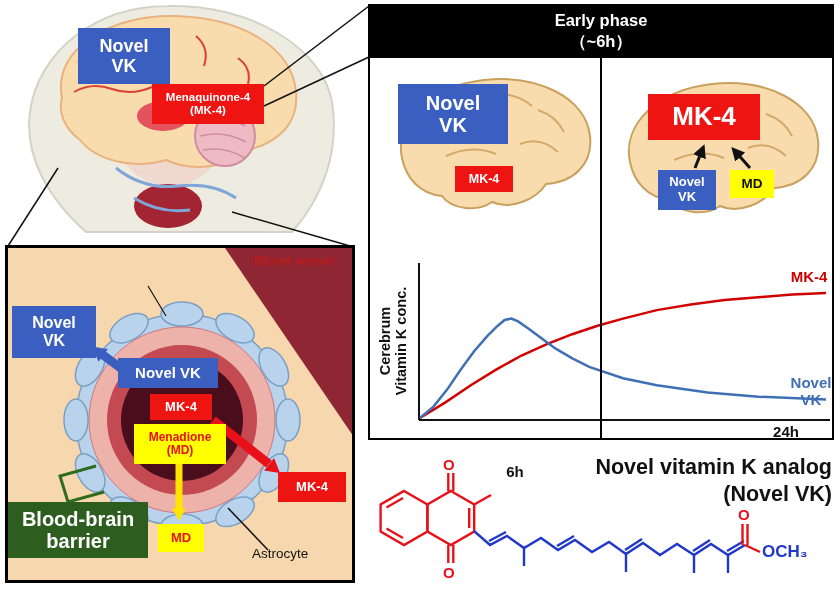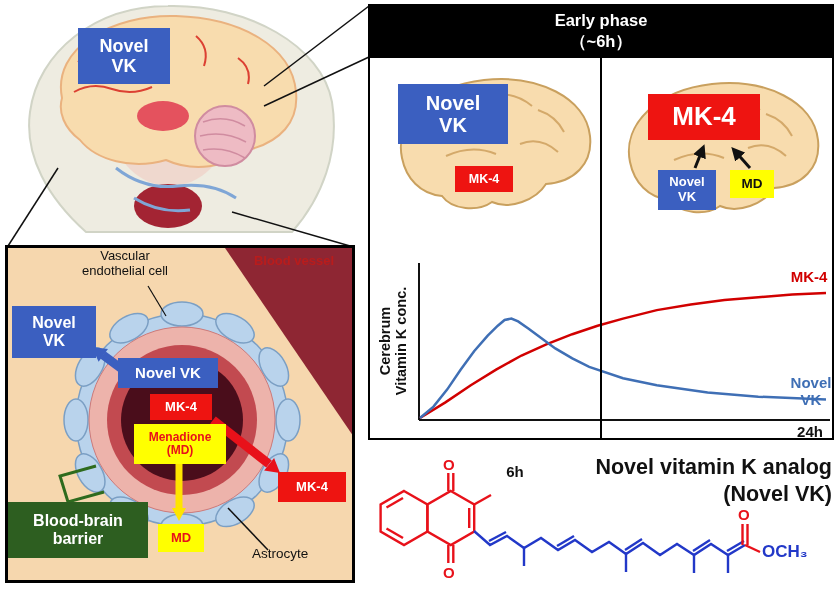--- a/index.html
+++ b/index.html
@@ -171,48 +171,48 @@
 <div class="bbb-border" style="left:5px; top:245px; width:350px; height:338px;"></div>
 <div class="panel-border" style="left:368px; top:4px; width:466px; height:436px;"></div>
 <div class="phase-header" style="left:368px; top:4px; width:466px; height:54px;">
   <div class="phase-cell">Early phase
 （~6h）</div>
 </div>
 <div class="divider" style="left:600px; top:58px; width:2px; height:382px;"></div>
 
 <div class="box blue" style="left:78px; top:28px; width:92px; height:56px; font-size:18px;">Novel
 VK</div>
-
-<div class="label" style="left:55px; top:248px; width:140px; text-align:center; font-size:13px;">Vascular
-endothelial cell</div>
+<div class="box redbx" style="left:152px; top:84px; width:112px; height:40px; font-size:11.5px;">Menaquinone-4
+(MK-4)</div>
+
 <div class="label" style="left:238px; top:253px; width:112px; text-align:center; font-size:13px; font-weight:bold; color:#b91c1c;">Blood vessel</div>
 <div class="box blue" style="left:12px; top:306px; width:84px; height:52px; font-size:16px;">Novel
 VK</div>
 <div class="box blue" style="left:118px; top:358px; width:100px; height:30px; font-size:15px;">Novel VK</div>
 <div class="box redbx" style="left:150px; top:394px; width:62px; height:26px; font-size:13px;">MK-4</div>
 <div class="box yellow" style="left:134px; top:424px; width:92px; height:40px; font-size:12px;">Menadione
 (MD)</div>
 <div class="box redbx" style="left:278px; top:472px; width:68px; height:30px; font-size:13px;">MK-4</div>
 <div class="box yellow" style="left:158px; top:524px; width:46px; height:28px; font-size:13px;">MD</div>
-<div class="box greenbx" style="left:8px; top:502px; width:140px; height:56px; font-size:16px;">Blood-brain
+<div class="box greenbx" style="left:8px; top:502px; width:140px; height:56px; font-size:20px;">Blood-brain
 barrier</div>
 <div class="label" style="left:252px; top:546px; font-size:13.5px;">Astrocyte</div>
 
 <div class="box blue" style="left:398px; top:84px; width:110px; height:60px; font-size:20px;">Novel
 VK</div>
 <div class="box redbx" style="left:455px; top:166px; width:58px; height:26px; font-size:12.5px;">MK-4</div>
 <div class="box redbx" style="left:648px; top:94px; width:112px; height:46px; font-size:26px;">MK-4</div>
 <div class="box blue" style="left:658px; top:170px; width:58px; height:40px; font-size:13px;">Novel
 VK</div>
 <div class="box yellow-blk" style="left:730px; top:170px; width:44px; height:28px; font-size:13.5px;">MD</div>
 
 <div class="label" style="left:313px; top:320px; width:160px; height:42px; display:flex; align-items:center; justify-content:center; text-align:center; font-size:14.5px; font-weight:bold; transform:rotate(-90deg);">Cerebrum
 Vitamin K conc.</div>
 <div class="label" style="left:495px; top:423px; width:40px; text-align:center; font-size:15px; font-weight:bold;margin-top:40px;">6h</div>
-<div class="label" style="left:788px; top:423px; width:44px; text-align:center; font-size:15px; font-weight:bold;">24h</div>
+<div class="label" style="left:764px; top:423px; width:44px; text-align:center; font-size:15px; font-weight:bold;">24h</div>
 <div class="label" style="left:786px; top:268px; width:46px; text-align:center; font-size:15px; font-weight:bold; color:#d10000;">MK-4</div>
 <div class="label" style="left:786px; top:374px; width:50px; text-align:center; font-size:15px; font-weight:bold; color:#3f6fb5;">Novel
 VK</div>
 
 <div class="label" style="left:488px; top:454px; width:344px; text-align:right; font-size:21.5px; font-weight:bold; line-height:1.25;">Novel vitamin K analog
 (Novel VK)</div>
 <div class="chem-o" style="left:443px; top:456px;">O</div>
 <div class="chem-o" style="left:443px; top:564px;">O</div>
 <div class="chem-o" style="left:738px; top:506px;">O</div>
 <div class="label" style="left:762px; top:542px; font-size:17px; font-weight:bold; color:#2238c8;">OCH₃</div>

